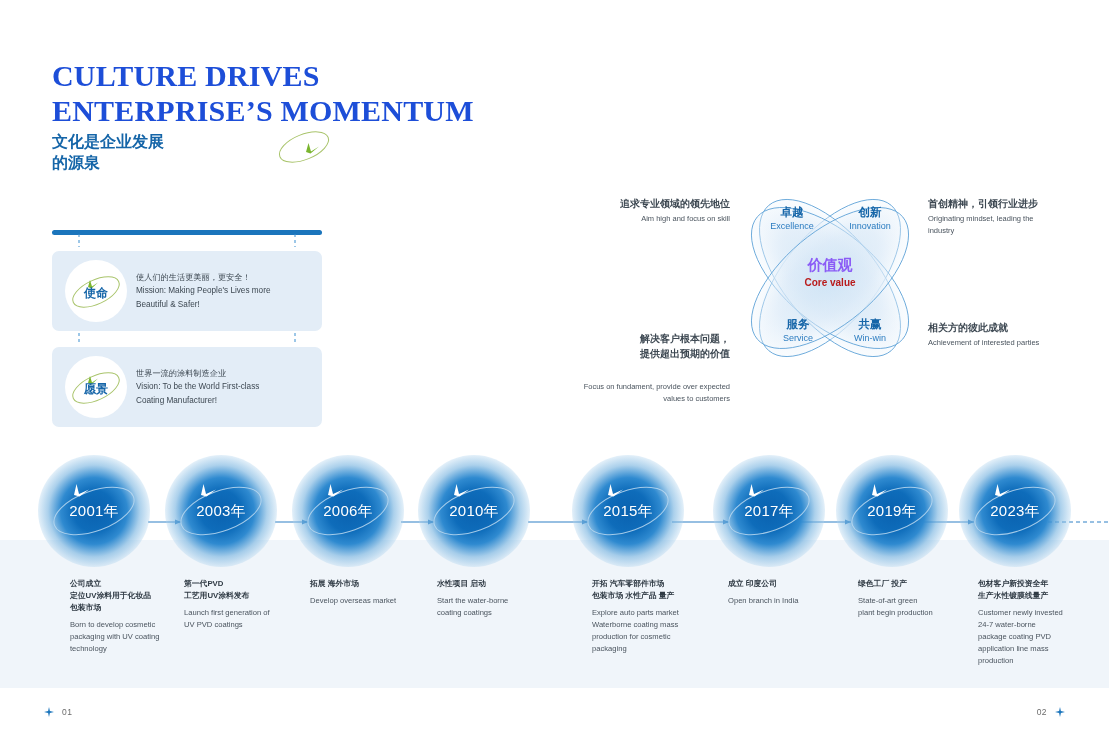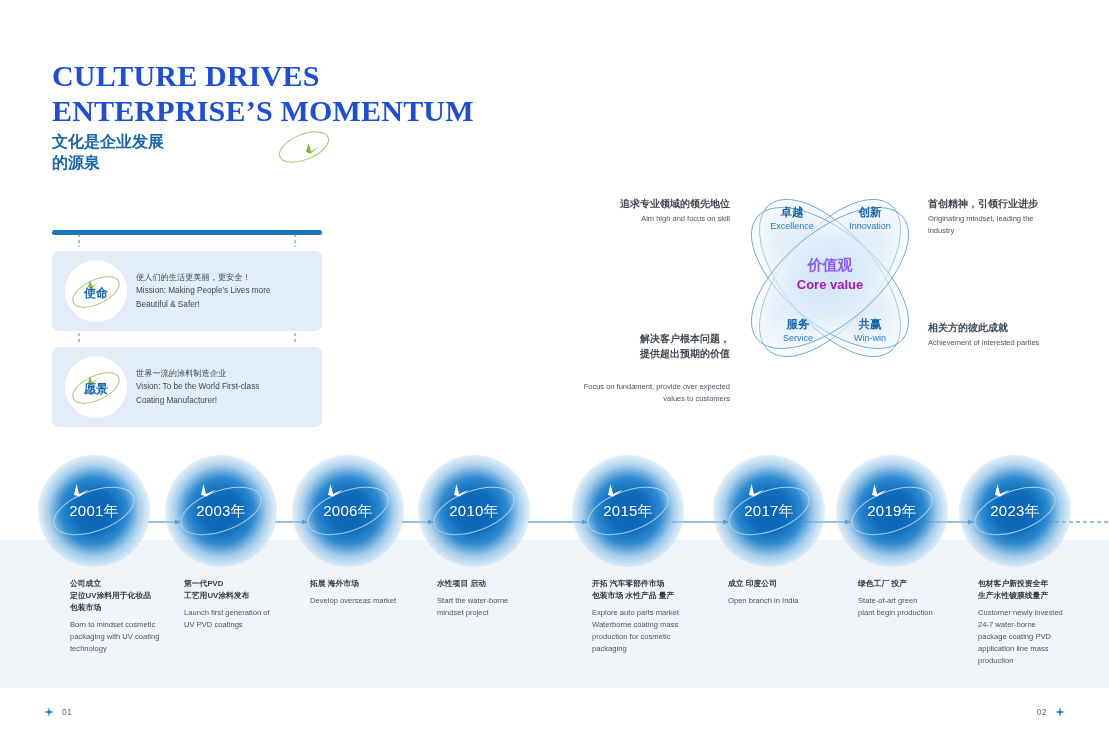--- a/index.html
+++ b/index.html
@@ -66,21 +66,21 @@
   
   .venn-wrap { position: absolute; left: 735px; top: 178px; width: 190px; height: 200px; }
   .venn-svg { position: absolute; left: 0; top: 0; }
   .venn-label {
     position: absolute; text-align: center; line-height: 1.2;
   }
   .venn-label .cn { color: #1565a8; font-weight: bold; font-size: 11.5px; }
   .venn-label .en { color: #2b7cc0; font-size: 9px; margin-top: 1px; }
   .venn-center { position: absolute; left: 0; right: 0; top: 78px; text-align: center; }
   .venn-center .cn { color: #8b5cf6; font-weight: bold; font-size: 15px; }
-  .venn-center .en { color: #a21caf; font-weight: bold; font-size: 13px; margin-top: 2px; }
+  .venn-center .en { color: #b91c1c; font-weight: bold; font-size: 10px; margin-top: 2px; }
 
   .side-note { position: absolute; color: #4a545e; }
   .side-note .cn { font-weight: bold; font-size: 10px; line-height: 1.5; color:#3d4852; }
   .side-note .en { font-size: 7.5px; line-height: 1.55; color:#4a545e; margin-top: 2px; }
   .side-note.right { text-align: left; }
   .side-note.left { text-align: right; }
 
   
   .timeline { position: absolute; left: 0; top: 455px; width: 1109px; height: 120px; }
   .tl-node { position: absolute; width: 112px; height: 112px; top: 0; }
@@ -342,34 +342,34 @@
       <div class="tl-year">
         <span class="tl-year-text">2023年</span>
       </div>
     </div>
   </div>
 
   <div class="tl-desc" style="left:70px; width:110px;">
     <div class="cn" style="white-space:pre-line">公司成立
 定位UV涂料用于化妆品
 包装市场</div>
-    <div class="en">Born to mindset cosmetic packaging with UV coating technology</div>
+    <div class="en">Born to develop cosmetic packaging with UV coating technology</div>
   </div>
   <div class="tl-desc" style="left:184px; width:95px;">
     <div class="cn" style="white-space:pre-line">第一代PVD
 工艺用UV涂料发布</div>
     <div class="en">Launch first generation of UV PVD coatings</div>
   </div>
   <div class="tl-desc" style="left:310px; width:95px;">
     <div class="cn" style="white-space:pre-line">拓展 海外市场</div>
     <div class="en">Develop overseas market</div>
   </div>
   <div class="tl-desc" style="left:437px; width:80px;">
     <div class="cn" style="white-space:pre-line">水性项目 启动</div>
-    <div class="en">Start the water-borne mindset project</div>
+    <div class="en">Start the water-borne coating coatings</div>
   </div>
   <div class="tl-desc" style="left:592px; width:115px;">
     <div class="cn" style="white-space:pre-line">开拓 汽车零部件市场
 包装市场 水性产品 量产</div>
     <div class="en">Explore auto parts market Waterborne coating mass production for cosmetic packaging</div>
   </div>
   <div class="tl-desc" style="left:728px; width:110px;">
     <div class="cn" style="white-space:pre-line">成立 印度公司</div>
     <div class="en">Open branch in India</div>
   </div>

